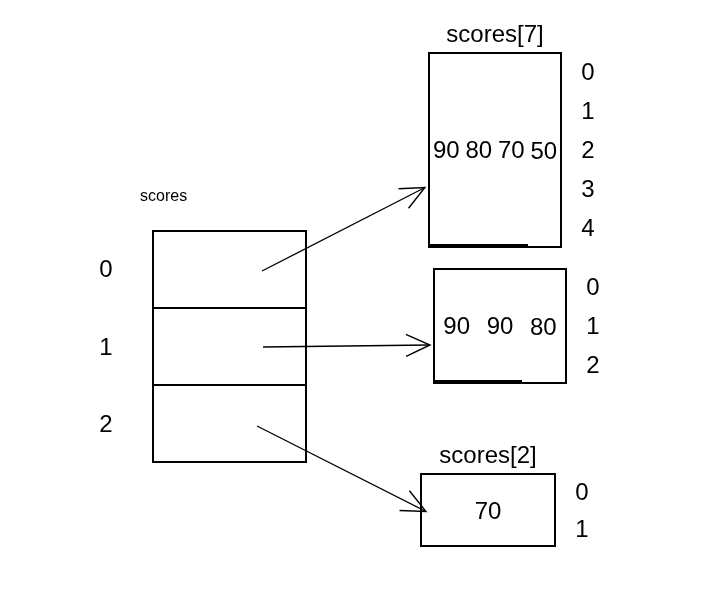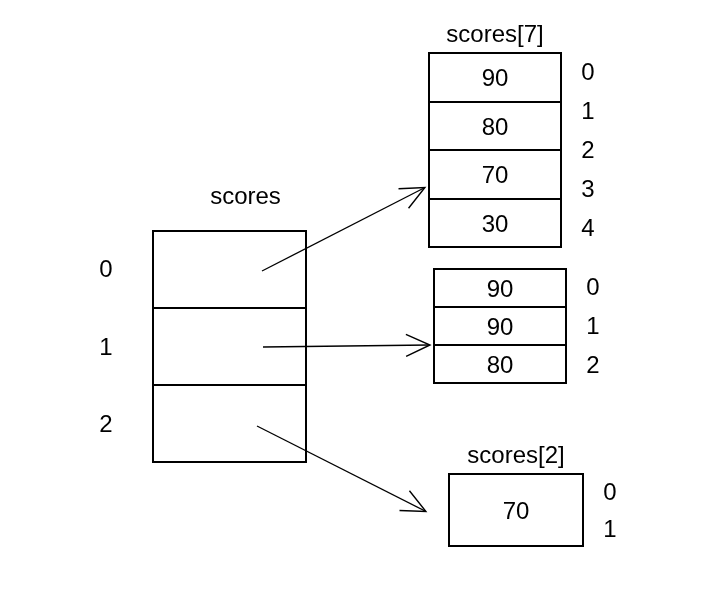--- a/index.html
+++ b/index.html
@@ -13,26 +13,25 @@
     height: 590px;
     background: #ffffff;
     font-family: "Liberation Sans", sans-serif;
     color: #000000;
     overflow: hidden;
   }
   .abs { position: absolute; }
 
   
   .main-label {
-    left: 168px;
+    left: 140px;
     top: 182px;
     width: 155px;
     height: 28px;
-    font-size: 24px;
-    text-align: center;
+    font-size: 16px;
     line-height: 28px;
   }
   .main-box {
     left: 152px;
     top: 230px;
     width: 155px;
     height: 233px;
     border: 2px solid #000;
     box-sizing: border-box;
     display: flex;
@@ -61,21 +60,21 @@
     align-items: flex-end;
     justify-content: center;
   }
   .sub-body { display: flex; }
   .value-table {
     width: var(--tw);
     height: var(--th);
     border: 2px solid #000;
     box-sizing: border-box;
     display: flex;
-    flex-direction: column;
+    flex-direction: row;
   }
   .value-cell {
     flex: 1;
     display: flex;
     align-items: center;
     justify-content: center;
     font-size: 24px;
     padding-top: 2px;
     box-sizing: border-box;
     border-bottom: 2px solid #000;
@@ -133,21 +132,21 @@
     <div class="main-cell"></div>
   </div>
 
   <div class="subarray" style="left:428px; top:18px; --tw:134px; --th:196px">
     <div class="sub-title">scores[7]</div>
     <div class="sub-body">
       <div class="value-table">
           <div class="value-cell">90</div>
           <div class="value-cell">80</div>
           <div class="value-cell">70</div>
-          <div class="value-cell">30</div>
+          <div class="value-cell">50</div>
         </div>
       <div class="index-col">
           <div class="index-cell">0</div>
           <div class="index-cell">1</div>
           <div class="index-cell">2</div>
           <div class="index-cell">3</div>
           <div class="index-cell">4</div>
         </div>
     </div>
   </div>
@@ -160,21 +159,21 @@
           <div class="value-cell">80</div>
         </div>
       <div class="index-col">
           <div class="index-cell">0</div>
           <div class="index-cell">1</div>
           <div class="index-cell">2</div>
         </div>
     </div>
   </div>
 
-  <div class="subarray" style="left:448px; top:439px; --tw:136px; --th:74px">
+  <div class="subarray" style="left:420px; top:439px; --tw:136px; --th:74px">
     <div class="sub-title">scores[2]</div>
     <div class="sub-body">
       <div class="value-table">
           <div class="value-cell">70</div>
         </div>
       <div class="index-col">
           <div class="index-cell">0</div>
           <div class="index-cell">1</div>
         </div>
     </div>

